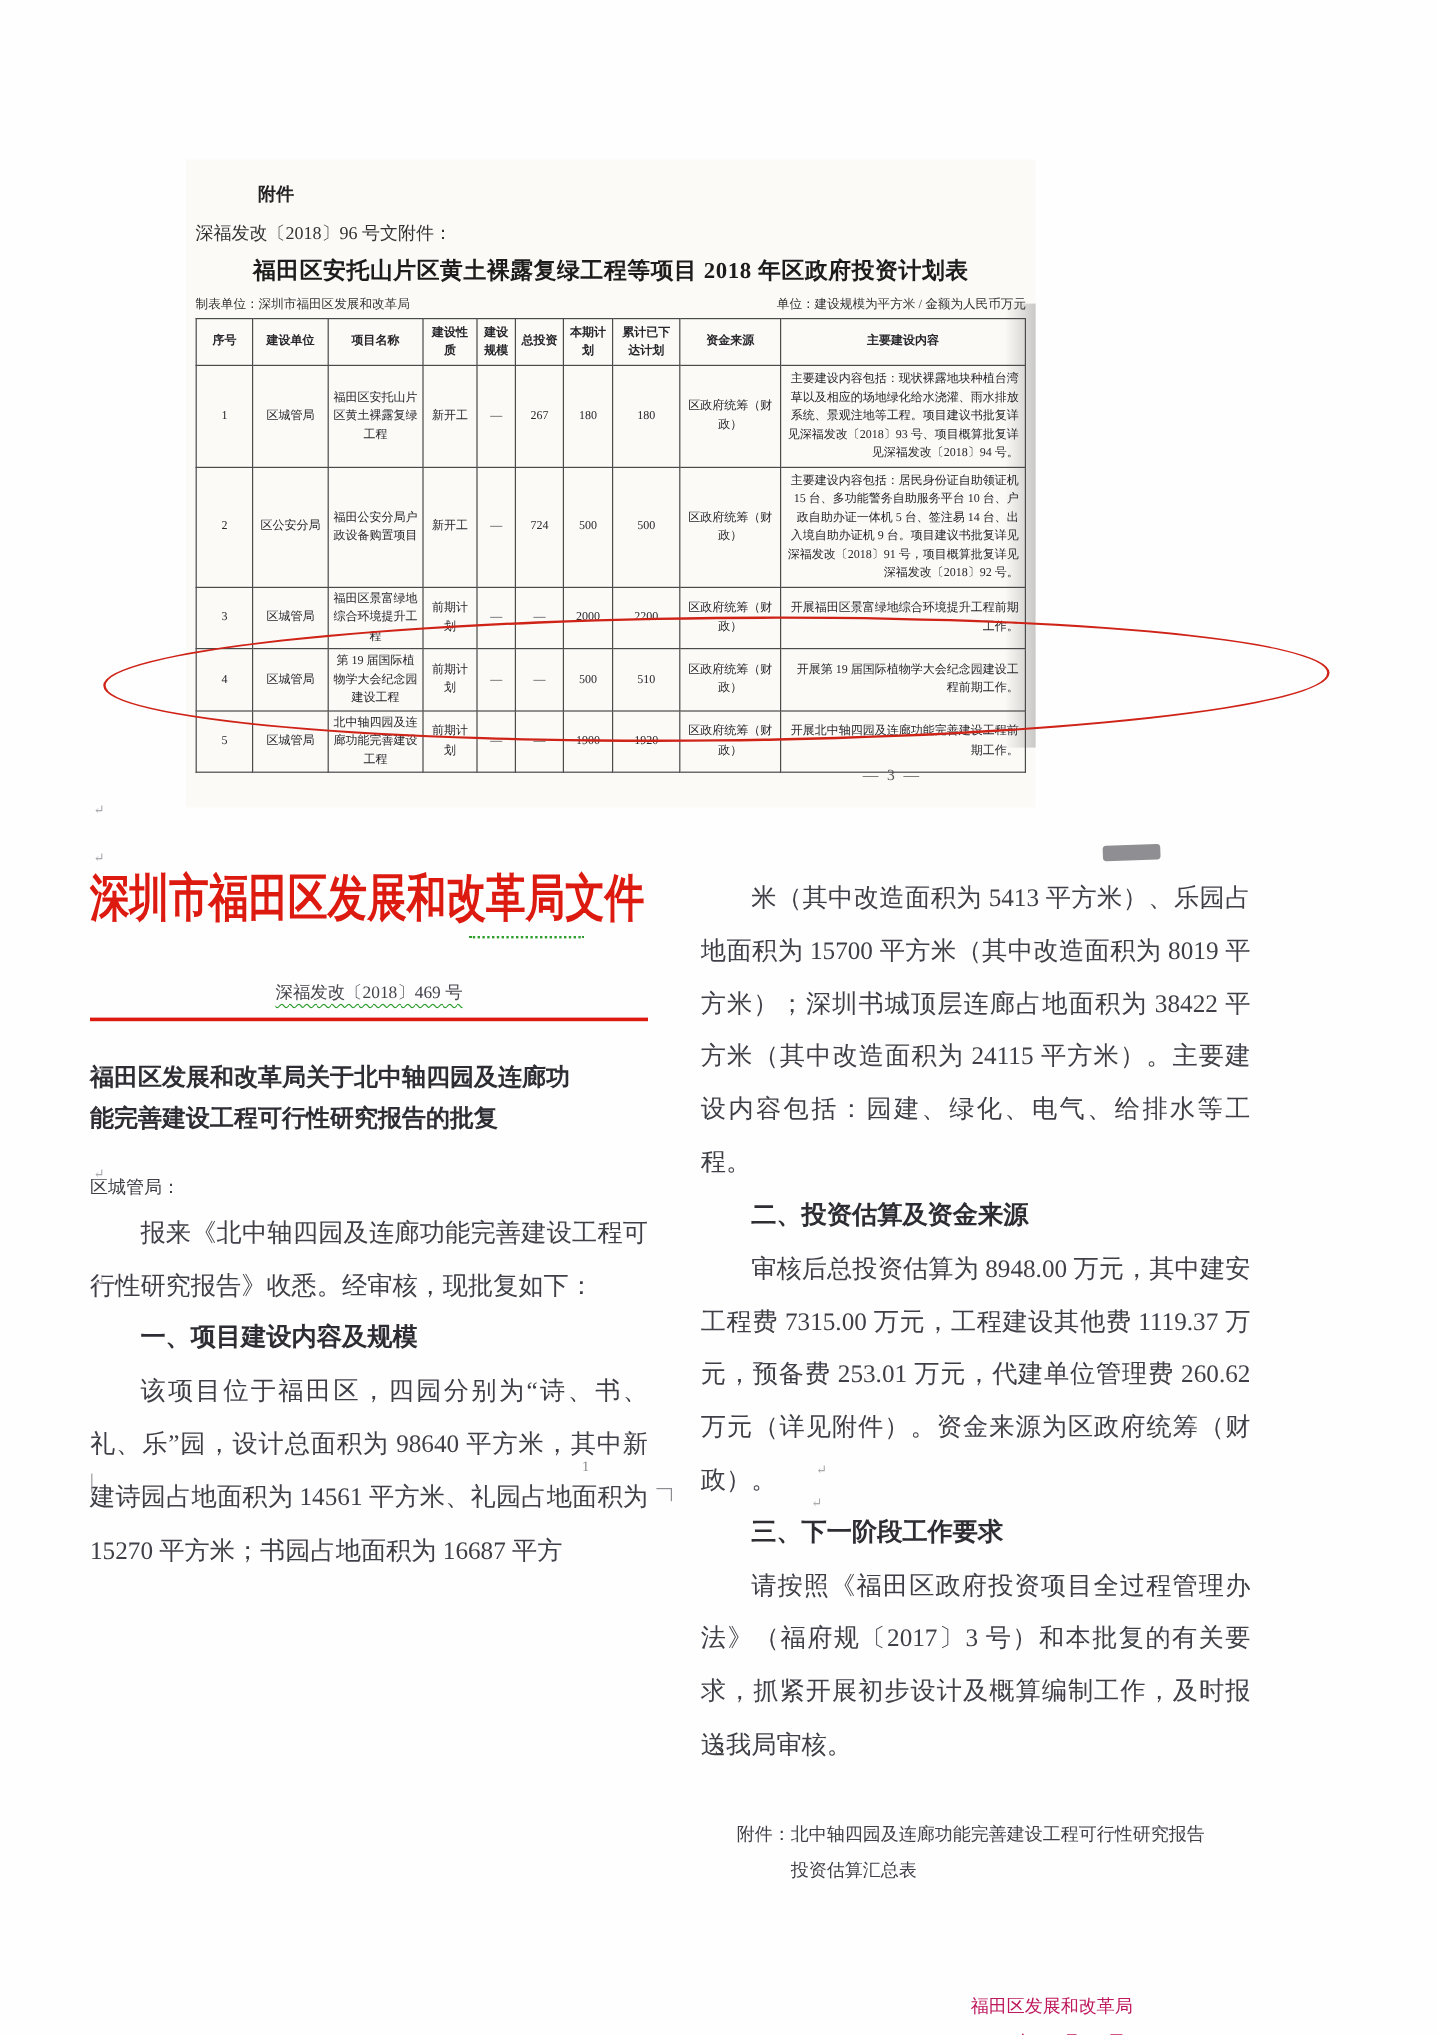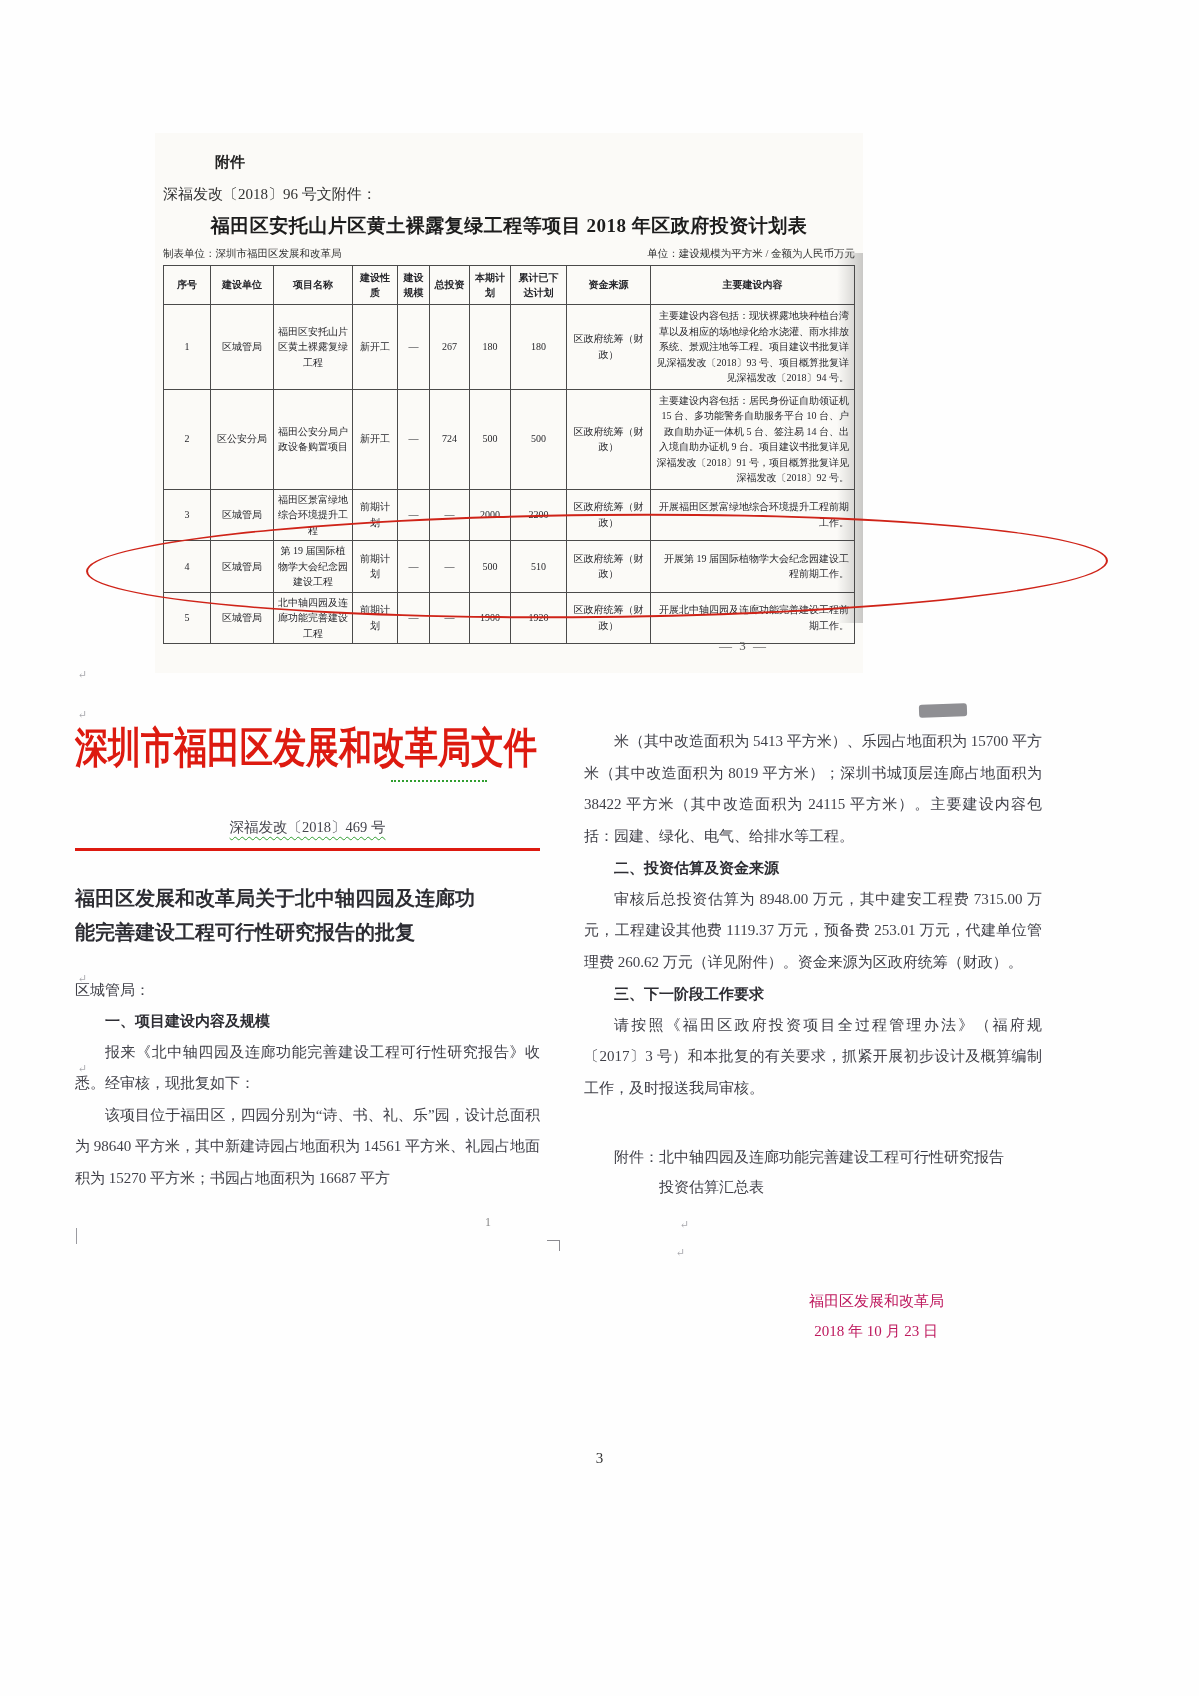--- a/index.html
+++ b/index.html
@@ -38,21 +38,21 @@
   .letterhead{font-size:33px;font-weight:900;color:var(--red);white-space:nowrap;
     transform:scaleY(1.28);transform-origin:center top;text-align:left;}
   .greenline{width:96px;border-bottom:2px dotted #2f9e2f;margin:4px 0 0 316px;}
   .doc-number{text-align:center;margin-top:36px;font-size:14.5px;color:#44444c;}
   .wavy-green{text-decoration:underline wavy #2f9e2f;text-decoration-thickness:1px;
     text-underline-offset:4px;}
   .red-rule{height:3px;background:var(--red);margin-top:11px;}
   .letter-title{margin:30px 0 0;text-align:left;font-size:20px;font-weight:bold;
     color:#2d2d33;line-height:1.7;font-family:"Liberation Sans","DejaVu Sans",sans-serif;}
   .recipient{margin:26px 0 0;font-size:15px;line-height:2;}
-  .para{margin:0;font-size:15px;line-height:2.1;text-align:justify;text-indent:2em;color:var(--ink);}
+  .para{margin:0;font-size:21px;line-height:2.1;text-align:justify;text-indent:2em;color:var(--ink);}
   .heading{font-weight:bold;color:#2d2d33;font-family:"Liberation Sans","DejaVu Sans",sans-serif;}
   .col1-num{position:absolute;left:410px;top:515px;font-size:12px;color:#888;}
   .pmark{position:absolute;font-size:11px;color:#a9a9ae;}
   .caret{position:absolute;left:1px;top:528px;width:1px;height:16px;background:#9a9aa0;}
   
   .col-right{position:absolute;left:584px;top:712px;width:458px;}
   .blob{position:absolute;right:75px;top:-8px;width:48px;height:13px;background:#8f8f93;
     border-radius:3px;transform:rotate(-2deg);}
   .col-right .first{margin-top:14px;}
   .attach-line{margin:38px 0 0;font-size:15px;line-height:2;text-indent:2em;}
@@ -187,22 +187,22 @@
       <span class="wavy-green">深福发改〔2018〕469 号</span>
     </div>
     <div class="red-rule"></div>
     <span class="pmark" style="left:3px;top:272px">↵</span>
     <h1 class="letter-title">
       <span>福田区发展和改革局关于北中轴四园及连廊功</span><br>
       <span>能完善建设工程可行性研究报告的批复</span>
     </h1>
     <span class="pmark" style="left:3px;top:362px">↵</span>
     <p class="recipient">区城管局：</p>
+    <p class="para">报来《北中轴四园及连廊功能完善建设工程可行性研究报告》收悉。经审核，现批复如下：</p>
     <p class="para heading">一、项目建设内容及规模</p>
-    <p class="para">报来《北中轴四园及连廊功能完善建设工程可行性研究报告》收悉。经审核，现批复如下：</p>
     <p class="para">该项目位于福田区，四园分别为“诗、书、礼、乐”园，设计总面积为 98640 平方米，其中新建诗园占地面积为 14561 平方米、礼园占地面积为 15270 平方米；书园占地面积为 16687 平方</p>
     <div class="caret"></div>
     <div class="col1-num">1</div>
   </section>
 
   <section class="col-right">
     <div class="blob"></div>
     <p class="para first">米（其中改造面积为 5413 平方米）、乐园占地面积为 15700 平方米（其中改造面积为 8019 平方米）；深圳书城顶层连廊占地面积为 38422 平方米（其中改造面积为 24115 平方米）。主要建设内容包括：园建、绿化、电气、给排水等工程。</p>
     <p class="para heading">二、投资估算及资金来源</p>
     <p class="para">审核后总投资估算为 8948.00 万元，其中建安工程费 7315.00 万元，工程建设其他费 1119.37 万元，预备费 253.01 万元，代建单位管理费 260.62 万元（详见附件）。资金来源为区政府统筹（财政）。</p>

